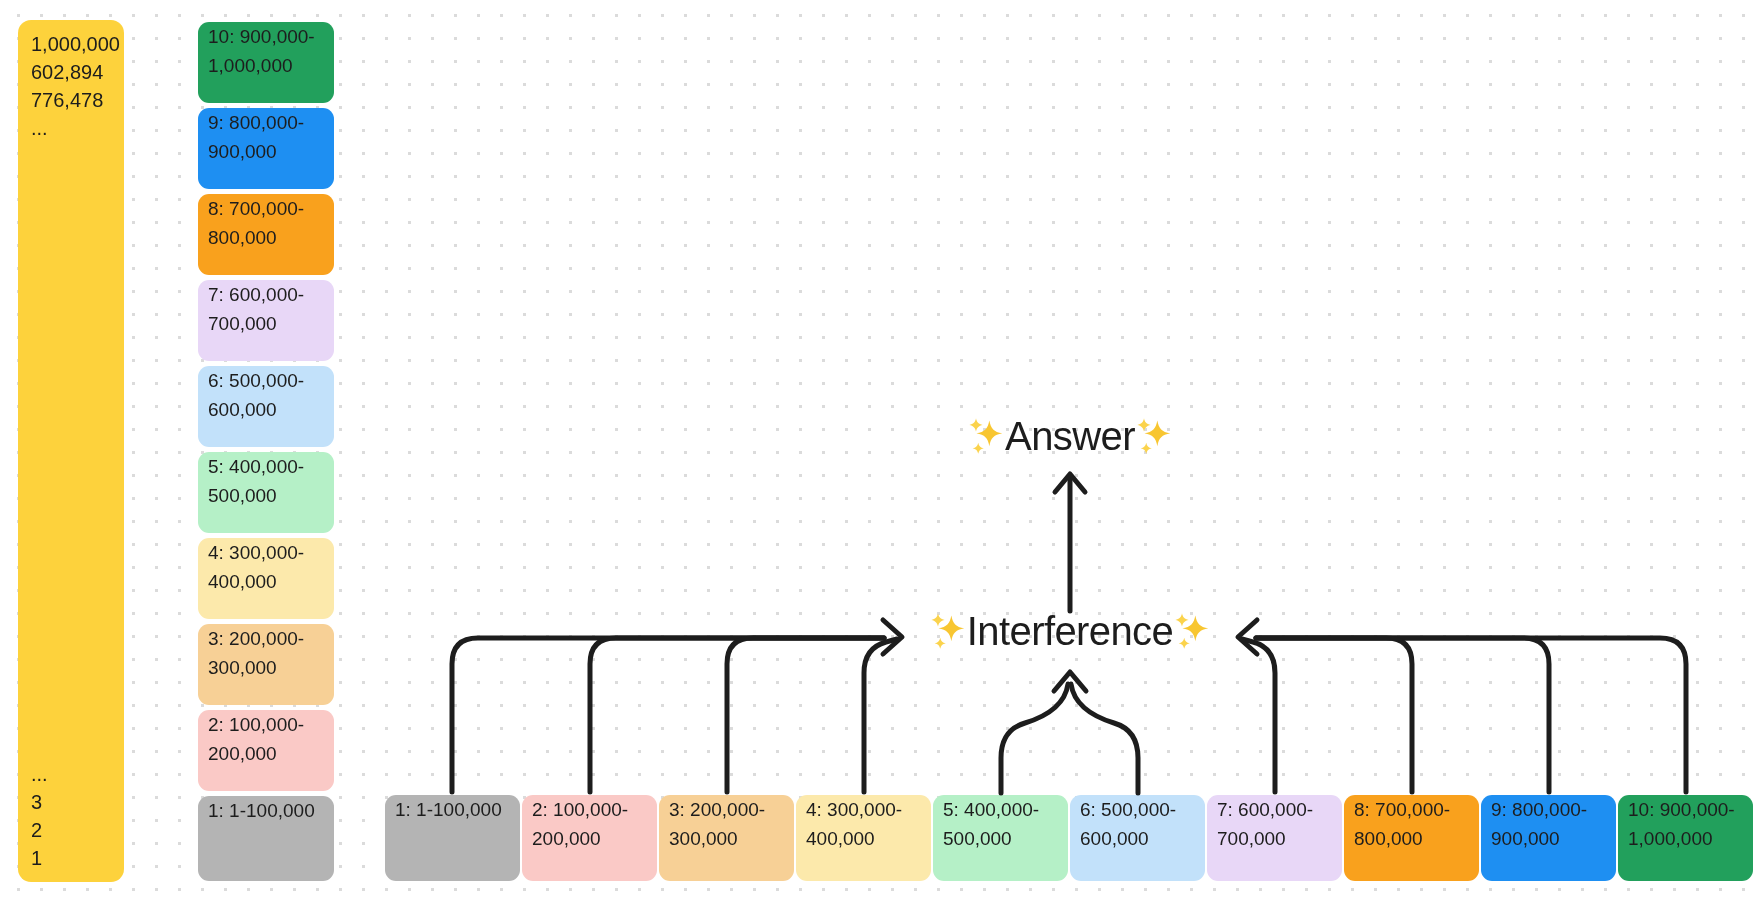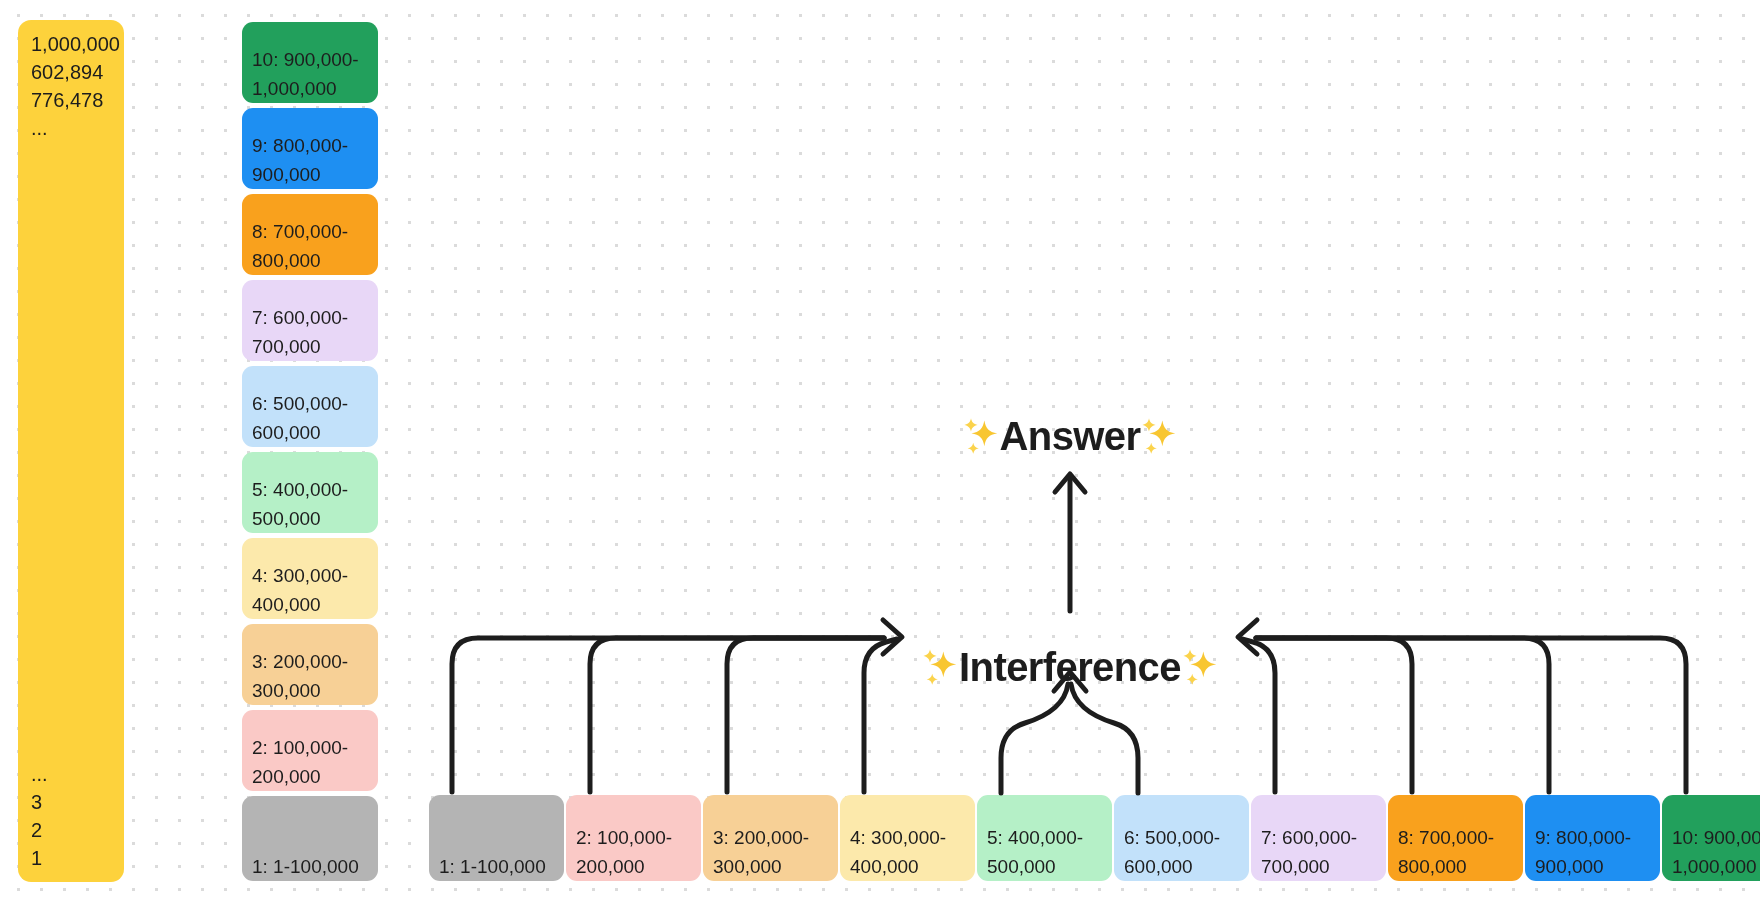--- a/index.html
+++ b/index.html
@@ -13,34 +13,34 @@
     color:var(--ink,#1d1d1d);
   }
   .number-column{
     position:absolute;left:18px;top:20px;width:106px;height:862px;
     border-radius:13px;box-sizing:border-box;padding:10px 13px;
     display:flex;flex-direction:column;justify-content:space-between;
     font-size:20px;line-height:28px;font-weight:400;
   }
   .bucket{
     position:absolute;box-sizing:border-box;border-radius:11px;
-    display:flex;align-items:flex-end;
-    padding:0 10px;font-size:19px;line-height:29px;font-weight:400;margin-left:44px;
+    display:flex;align-items:flex-start;
+    padding:0 10px;font-size:19px;line-height:29px;font-weight:400;
   }
   .stack-bucket{left:198px;width:136px;height:81px;}
   .row-bucket{top:795px;width:135px;height:86px;}
   .arrows{position:absolute;left:0;top:0;pointer-events:none;}
   .arrows path{fill:none;stroke:var(--ink,#1d1d1d);stroke-width:5;stroke-linecap:round;stroke-linejoin:round;}
   .title{
     position:absolute;width:380px;height:62px;
     display:flex;align-items:center;justify-content:center;gap:1px;
-    font-size:40px;font-weight:700;letter-spacing:-0.6px;white-space:nowrap;
+    font-size:40px;font-weight:400;letter-spacing:-0.6px;white-space:nowrap;
   }
   .title-answer{left:880px;top:405px;}
-  .title-interference{left:880px;top:636px;}
+  .title-interference{left:880px;top:600px;}
   .sparkle{width:36px;height:40px;flex:0 0 auto;}
   .sparkle .big{fill:var(--sparkle-gold,#f8c631);}
   .sparkle .small{fill:var(--sparkle-accent,#fbd34c);}
 </style>
 </head>
 <body>
 
 <div class="canvas" style="--dot-color: #dbdbdb; --ink: #1d1d1d; --sparkle-gold: #f8c631; --sparkle-accent: #fbd34c;">
 
   <div class="number-column" style="background-color: rgb(253, 210, 60);">

